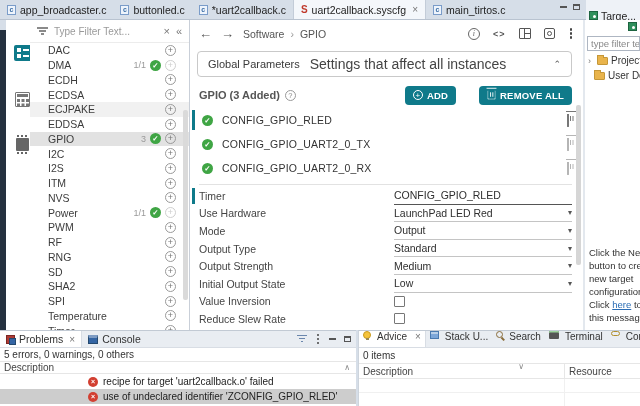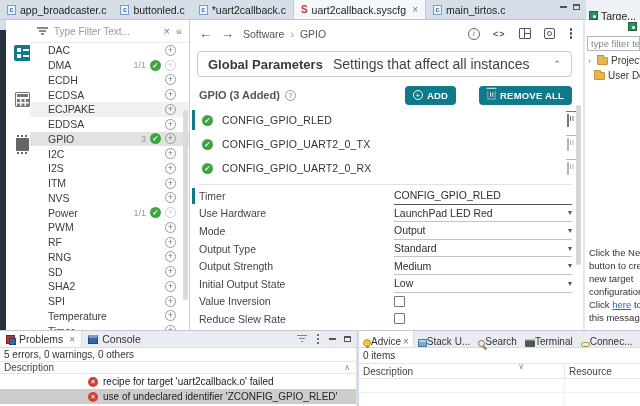--- a/index.html
+++ b/index.html
@@ -64,21 +64,21 @@
   .mainicons{margin-left:auto;display:flex;gap:13px;align-items:center;color:#555}
   .infocirc{width:12px;height:12px;border:1px solid #666;border-radius:50%;color:#666;font-size:8px;display:flex;align-items:center;justify-content:center;font-family:"Liberation Serif",serif;font-style:italic}
   .codeicon{font-size:9px;color:#555;font-weight:bold;letter-spacing:1px}
   .grid-i{width:12px;height:11px;border:1.2px solid #555;border-radius:1px;position:relative}
   .grid-i::before{content:"";position:absolute;left:4px;top:0;bottom:0;width:1.2px;background:#555}
   .grid-i::after{content:"";position:absolute;left:4px;right:0;top:4px;height:1.2px;background:#555}
   .chip-i{width:11px;height:11px;border:1.2px solid #555;border-radius:2px;position:relative}
   .chip-i::before{content:"";position:absolute;left:2px;top:2px;right:2px;bottom:2px;border:1px solid #555;border-radius:50%}
   .vdots{width:2.5px;height:2.5px;border-radius:50%;background:#444;box-shadow:0 -4px 0 #444,0 4px 0 #444;margin:0 2px}
   .globalbox{position:absolute;left:7px;right:11px;top:31px;height:26px;border:1px solid #c9c9c9;border-radius:4px;display:flex;align-items:center;padding:0 10px;gap:10px;background:#fff}
-  .gp-title{font-weight:bold;font-size:13px;color:#3a3a3a}
+  .gp-title{font-weight:normal;font-size:11px;color:#3a3a3a}
   .gp-sub{font-size:14px;color:#444}
   .caret-up{margin-left:auto;color:#555;font-size:9px}
   .secrow{position:absolute;top:64px;left:9px;right:11px;height:22px;display:flex;align-items:center;gap:5px}
   .sectitle{font-weight:bold;font-size:11px;color:#555}
   .q-i{width:11px;height:11px;border:1px solid #999;border-radius:50%;color:#888;font-size:7.5px;display:flex;align-items:center;justify-content:center}
   .btn{background:#0f7a8a;color:#fff;border-radius:4px;height:19px;display:flex;align-items:center;gap:4px;padding:0 8px;font-size:9.5px;font-weight:bold;letter-spacing:.2px}
   .btn.add{margin-left:auto}
   .pluswhite{width:10px;height:10px;border:1px solid #fff;border-radius:50%;font-size:8px;display:flex;align-items:center;justify-content:center;font-weight:normal}
   .trash{width:9px;height:10px;border:1px solid currentColor;border-top:none;border-radius:0 0 1px 1px;position:relative;color:#777}
   .trash::before{content:"";position:absolute;left:-2px;top:-3px;width:11px;height:1.4px;background:currentColor}
@@ -126,21 +126,21 @@
   .funnel2 i{position:absolute;left:0;background:#6b87ad;height:1.5px}
   .summary{height:13px;font-size:10px;color:#333;padding:1px 0 0 4px}
   .phead{height:13px;border-top:1px solid #e6e6e6;border-bottom:1px solid #e6e6e6;display:flex;align-items:center;padding:0 6px 0 4px;font-size:10px;color:#444}
   .phead .sort{margin-left:auto;color:#888;font-size:8px}
   .prow{height:15px;display:flex;align-items:center;gap:5px;padding-left:88px;font-size:10px;color:#222;white-space:nowrap}
   .prow.sel{background:#cdcdcd}
   .erricon{width:10px;height:10px;border-radius:50%;background:#d23f31;color:#fff;font-size:7px;font-weight:bold;display:flex;align-items:center;justify-content:center;flex:0 0 auto}
 
   .advice{position:absolute;top:330px;left:358px;width:282px;height:76px;background:#fff;border-top:1px solid #c2cad4;border-left:1px solid #cdd4dc;overflow:hidden}
   .atabs{height:17px;background:#e9edf2;display:flex;align-items:stretch;border-bottom:1px solid #d8dde4}
-  .atab{display:flex;align-items:flex-end;gap:0;padding:0 4px;font-size:10px;color:#333;white-space:nowrap}
+  .atab{display:flex;align-items:flex-start;gap:6px;padding:0 4px;font-size:10px;color:#333;white-space:nowrap}
   .atab.active{background:#fff;border-right:1px solid #d8dde4}
   .bulb{width:8px;height:8px;border-radius:50%;background:#f5c33b;border:1px solid #c79a1f;position:relative}
   .bulb::after{content:"";position:absolute;left:2px;bottom:-2px;width:3px;height:2px;background:#9a8a55}
   .stackicon{width:9px;height:8px;background:#7da7d9;border:1px solid #4a7ab0;box-shadow:inset 0 2px #b8cfe8}
   .searchicon{width:7px;height:7px;border:1.5px solid #8a6d3b;border-radius:50%;position:relative}
   .searchicon::after{content:"";position:absolute;right:-3px;bottom:-2px;width:4px;height:1.5px;background:#8a6d3b;transform:rotate(45deg)}
   .termicon{width:10px;height:8px;background:#555;border-radius:1px;box-shadow:inset 0 1.5px #9bd49b}
   .connicon{width:9px;height:5px;border:1.5px solid #b08f2e;border-radius:3px;position:relative}
   .aitems{height:15px;font-size:10px;color:#333;padding:2px 0 0 4px}
   .ahead{height:16px;border-top:1px solid #e6e6e6;border-bottom:1px solid #e6e6e6;display:flex;font-size:10px;color:#444}

